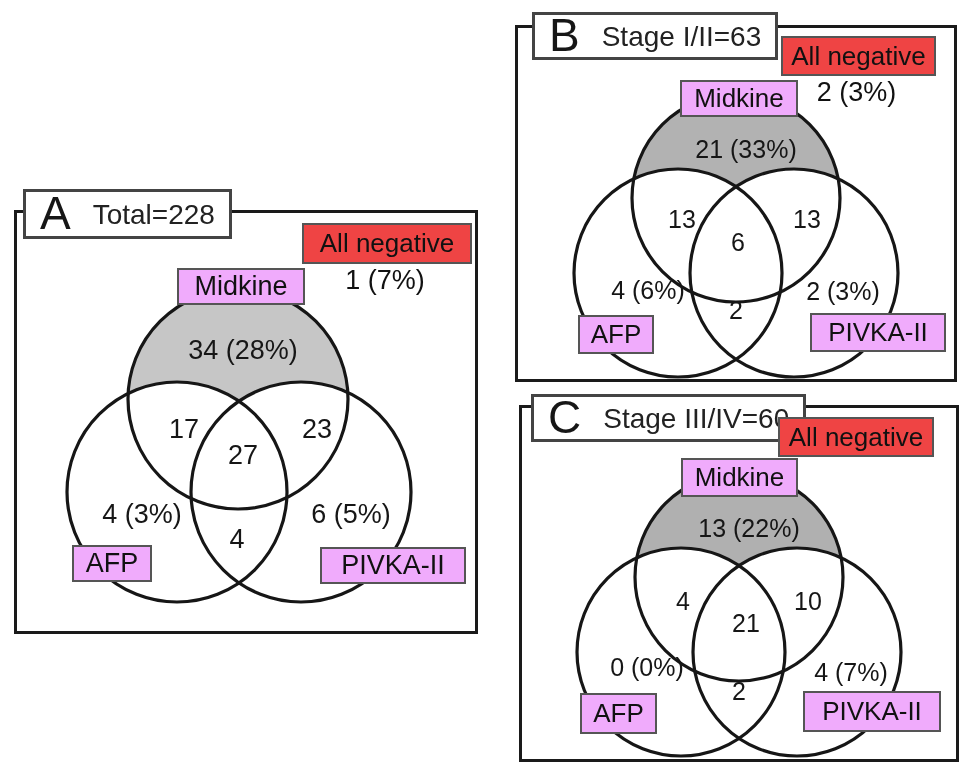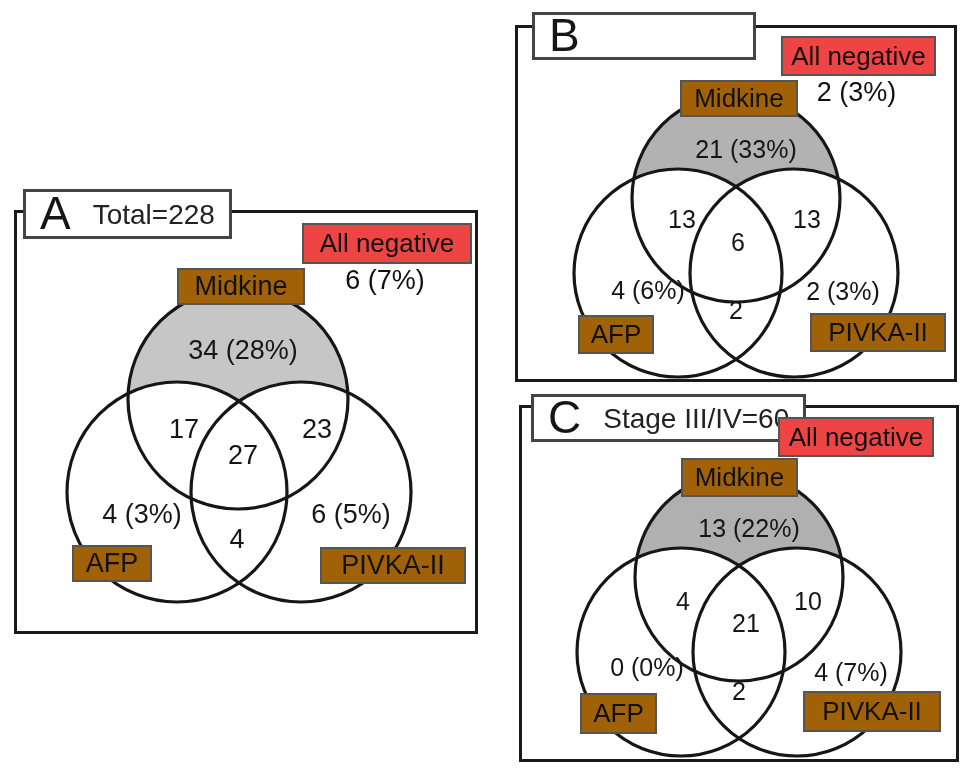--- a/index.html
+++ b/index.html
@@ -23,38 +23,38 @@
   .neg-val { position:absolute; font-size:27px; text-align:center; z-index:3; }
   .venn { position:absolute; left:0; top:0; }
   .venn .outline circle { fill:none; stroke:#161616; stroke-width:3.2px; }
   .venn text {
     font-family:"Liberation Sans", sans-serif; fill:#161616;
     text-anchor:middle; dominant-baseline:central;
   }
   .pA  .venn text { font-size:27px; }
   .pSm .venn text { font-size:25px; }
   .set-box {
-    position:absolute; background:#a16207; border:2.5px solid #555;
+    position:absolute; background:#f0abfc; border:2.5px solid #555;
     display:flex; align-items:center; justify-content:center; z-index:2;text-align:center;
   }
   .pA  .set-box { font-size:27px; }
   .pSm .set-box { font-size:26px; }
 </style>
 </head>
 <body>
 
 <div class="canvas">
 
   <section class="panel pA" style="left:14px; top:210px; width:458px; height:418px;">
     <div class="title-box" style="left:6px; top:-24px; min-width:172px;">
       <span class="letter">A</span>
       <span class="title">Total=228</span>
     </div>
     <div class="neg-box" style="left:285px; top:10px; width:166px; height:37px;">All negative</div>
-    <div class="neg-val" style="left:285px; top:52px; width:166px;">6 (7%)</div>
+    <div class="neg-val" style="left:285px; top:52px; width:166px;">1 (7%)</div>
 
     <svg class="venn" width="458" height="418" viewBox="0 0 458 418">
       <defs>
         <mask id="mkA" maskUnits="userSpaceOnUse" x="0" y="0" width="458" height="418">
           <circle cx="221" cy="186" r="110" fill="#fff"></circle>
           <circle cx="160" cy="279" r="110" fill="#000"></circle>
           <circle cx="284" cy="279" r="110" fill="#000"></circle>
         </mask>
       </defs>
       <circle cx="221" cy="186" r="110" mask="url(#mkA)" fill="#c6c6c6"></circle>
@@ -75,20 +75,21 @@
     </svg>
 
     <div class="set-box" style="left:160px; top:55px; width:124px; height:33px;">Midkine</div>
     <div class="set-box" style="left:55px; top:332px; width:76px; height:33px;">AFP</div>
     <div class="set-box" style="left:303px; top:334px; width:142px; height:33px;">PIVKA-II</div>
   </section>
 
   <section class="panel pSm" style="left:515px; top:25px; width:436px; height:351px;">
     <div class="title-box" style="left:14px; top:-16px; min-width:190px; height:42px;">
       <span class="letter">B</span>
+      <span class="title">Stage I/II=63</span>
     </div>
     <div class="neg-box" style="left:263px; top:8px; width:151px; height:36px;">All negative</div>
     <div class="neg-val" style="left:263px; top:49px; width:151px;">2 (3%)</div>
 
     <svg class="venn" width="436" height="351" viewBox="0 0 436 351">
       <defs>
         <mask id="mkB" maskUnits="userSpaceOnUse" x="0" y="0" width="436" height="351">
           <circle cx="218" cy="170" r="104" fill="#fff"></circle>
           <circle cx="160" cy="245" r="104" fill="#000"></circle>
           <circle cx="276" cy="245" r="104" fill="#000"></circle>

